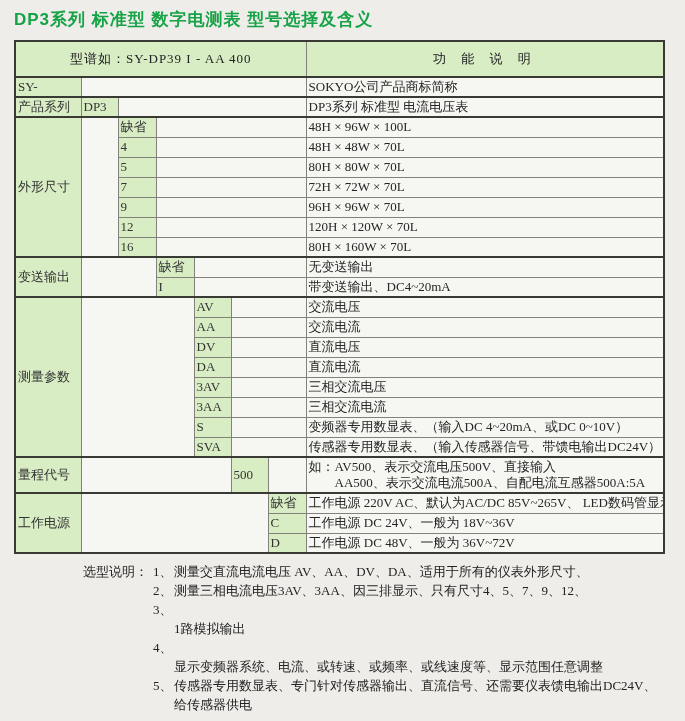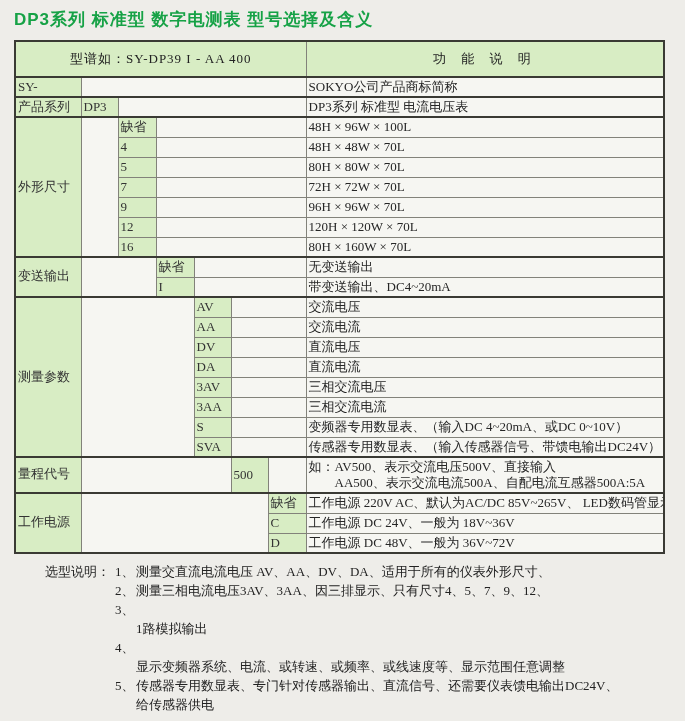--- a/index.html
+++ b/index.html
@@ -28,32 +28,32 @@
     font-size:13px;line-height:16px;
     padding:0 2px;
     white-space:nowrap;
     vertical-align:middle;
     overflow:hidden;
   }
   tr.sec td{border-top:2px solid #3a3a34;}
   td.g{background:#d8edc4;text-align:left;color:#333;}
   td.w{background:#f6f6f2;}
   td.d{background:#f6f6f2;text-align:left;padding-left:8px;color:#262626;}
-  td.vtop{vertical-align:top;padding-top:2px;font-family:Liberation Mono, monospace;}
+  td.vtop{vertical-align:top;padding-top:2px;}
   tr.hd-row td{height:36px;background:#d8edc4;}
   td.hd-left{text-align:center;letter-spacing:1px;}
   td.hd-right{text-align:center;letter-spacing:6px;}
   tr.range-row td{height:36px;}
   .indent{padding-left:26px;}
   .notes{
     margin:8px 0 0 45px;
     font-size:13px;color:#222;
   }
   .nline{display:flex;line-height:19px;white-space:nowrap;}
-  .nlabel{flex:0 0 70px;width:70px;}
+  .nlabel{flex:0 0 70px;width:70px;margin-left:38px;}
   .nnum{flex:0 0 21px;width:21px;}
 </style>
 </head>
 <body>
 
 <div class="page">
 
   <h1 class="title">DP3系列 标准型 数字电测表 型号选择及含义</h1>
 
   <table class="spec">

